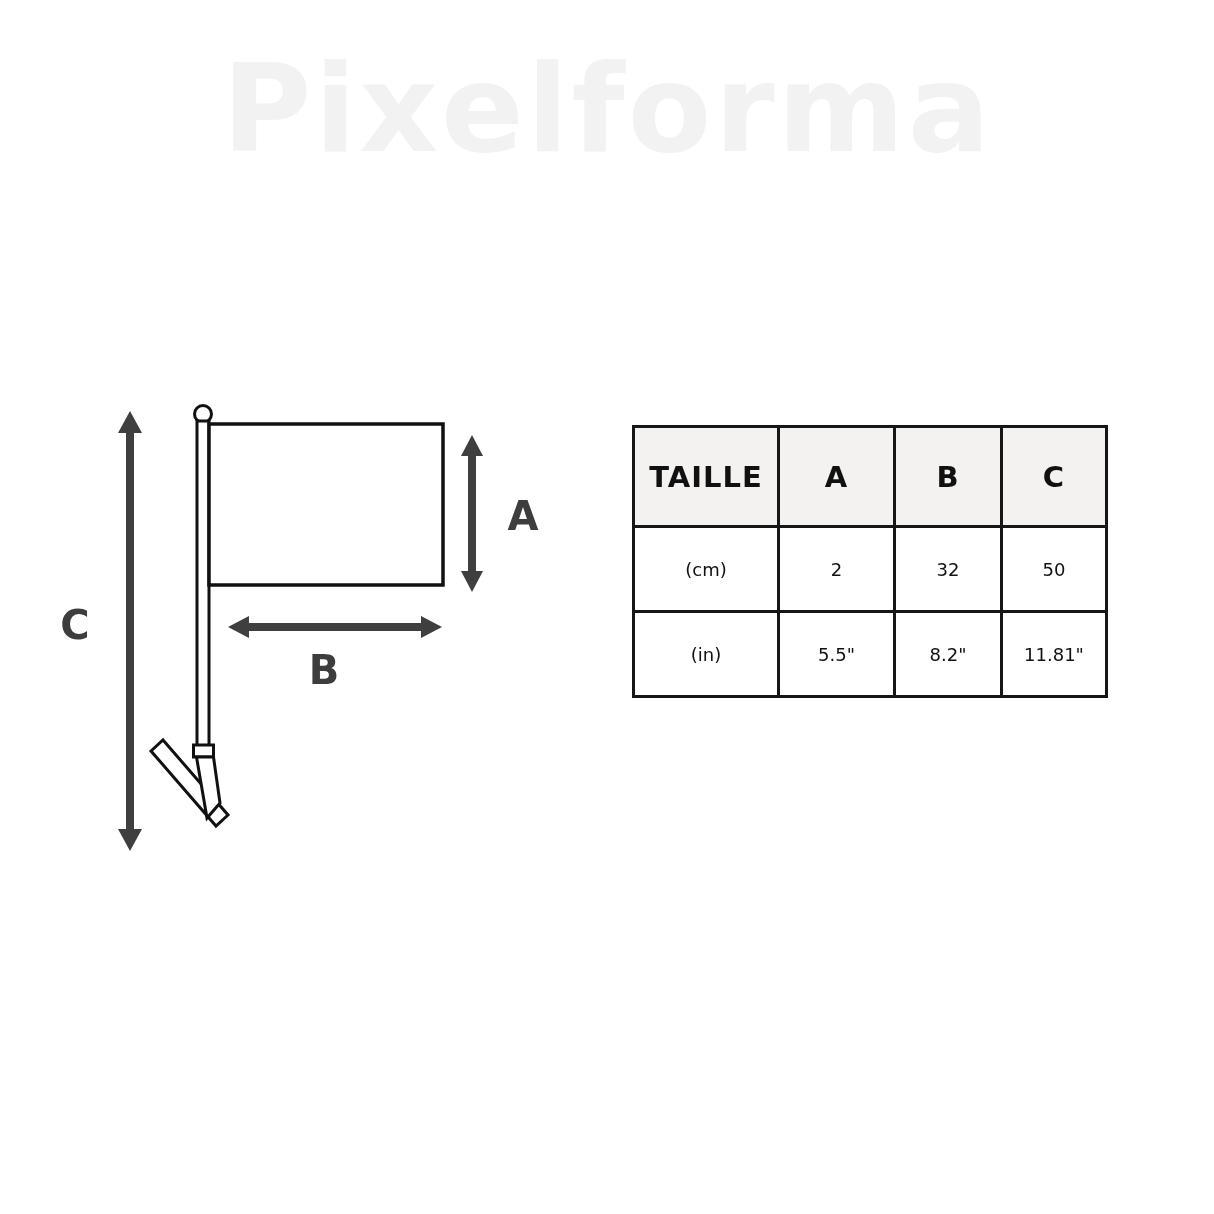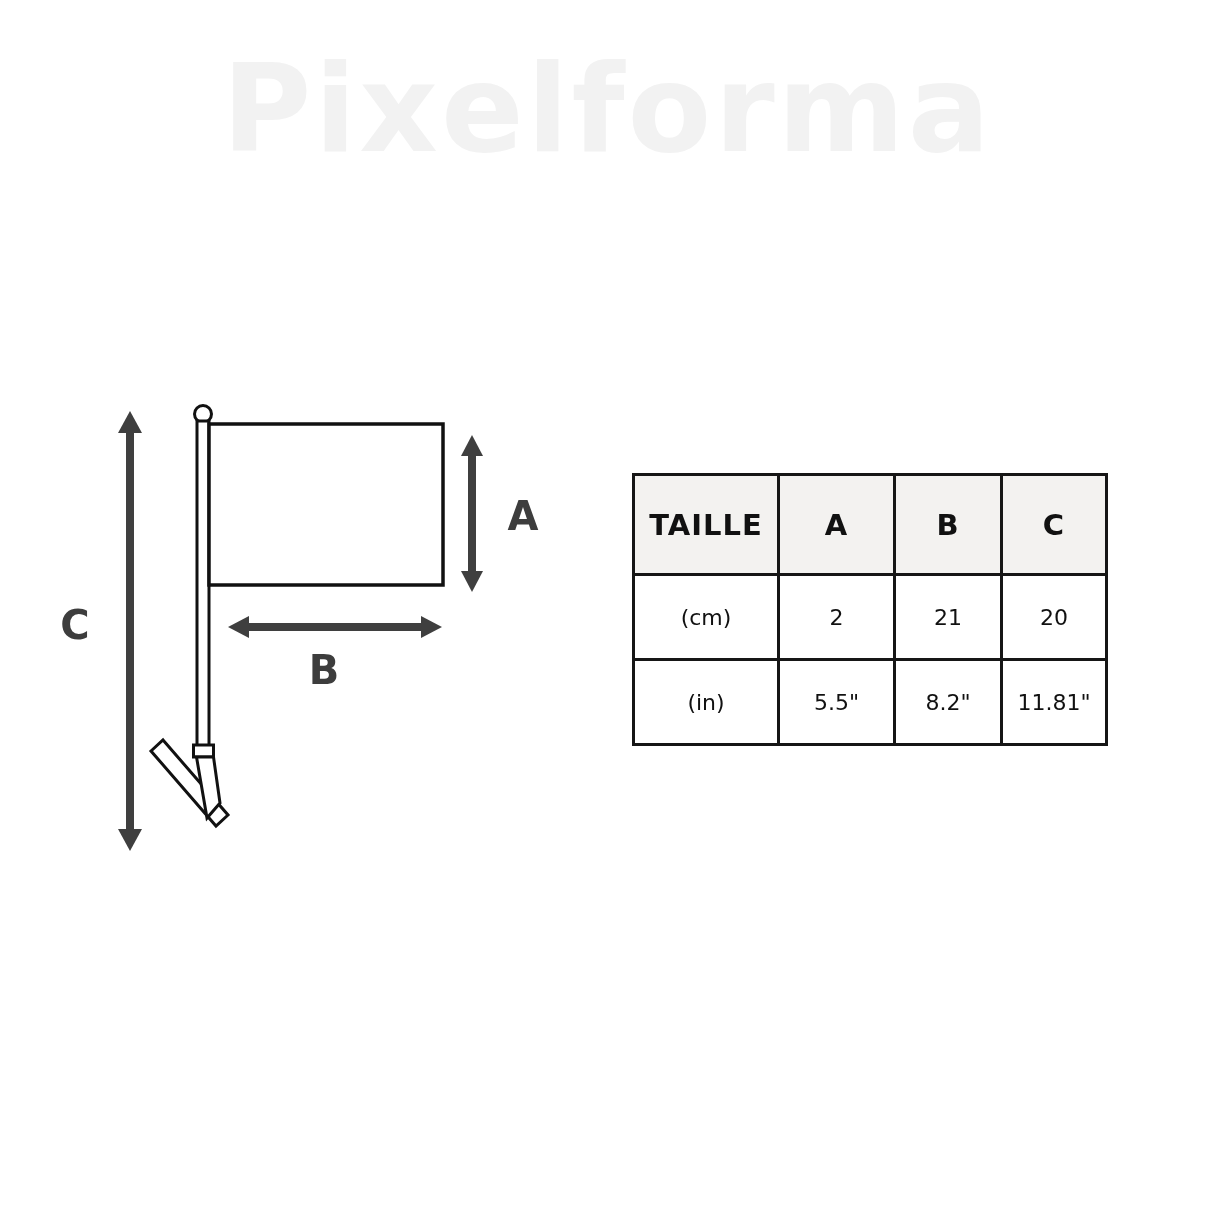--- a/index.html
+++ b/index.html
@@ -51,39 +51,38 @@
   #label-c { left: 45px;  top: 605px; }
 
   
   .size-table {
     position: absolute;
     left: 632px;
     top: 425px;
     border-collapse: collapse;
     table-layout: fixed;
     background: #ffffff;
-    margin-top: 48px;
   }
   .size-table th, .size-table td {
     border: 3px solid #161616;
     text-align: center;
     vertical-align: middle;
     color: #111111;
     padding: 0;
   }
   .size-table thead tr { height: 100px; }
   .size-table tbody tr { height: 85px; }
   .size-table th {
     background: #f3f2f0;
     font-size: 29px;
     font-weight: bold;
     letter-spacing: 1px;
   }
   .size-table td {
-    font-size: 22px;
+    font-size: 18px;
     font-weight: normal;
   }
   .col-label { width: 145px; }
   .col-a { width: 116px; }
   .col-b { width: 107px; }
   .col-c { width: 105px; }
 </style>
 </head>
 <body>
 
@@ -140,22 +139,22 @@
         <th>TAILLE</th>
         <th>A</th>
         <th>B</th>
         <th>C</th>
       </tr>
     </thead>
     <tbody>
       <tr>
         <td>(cm)</td>
         <td>2</td>
-        <td>21</td>
-        <td>20</td>
+        <td>32</td>
+        <td>50</td>
       </tr>
       <tr>
         <td>(in)</td>
         <td>5.5"</td>
         <td>8.2"</td>
         <td>11.81"</td>
       </tr>
     </tbody>
   </table>
 

